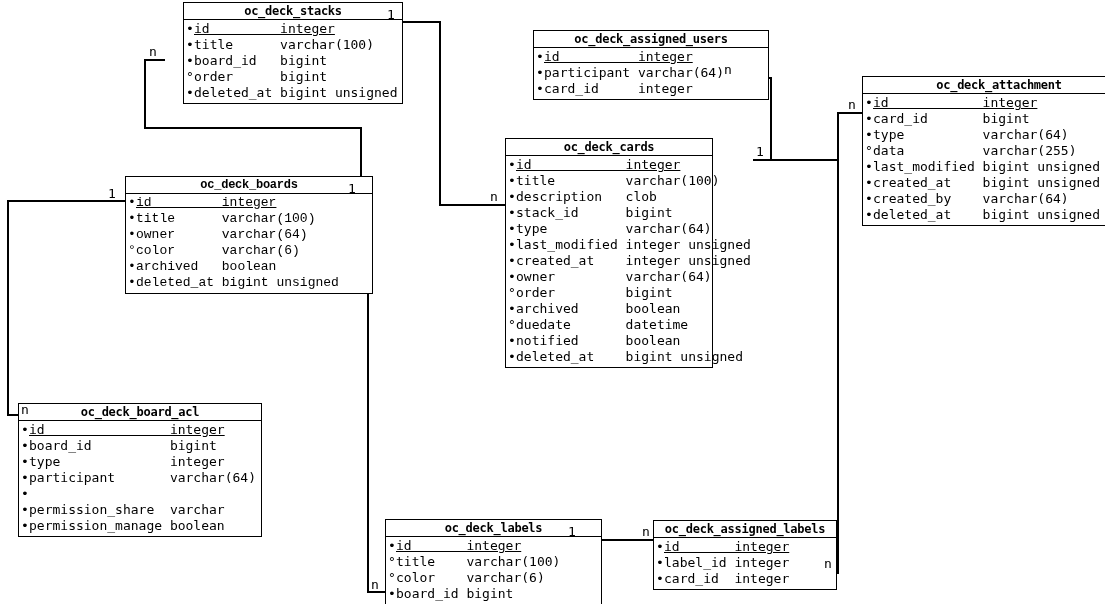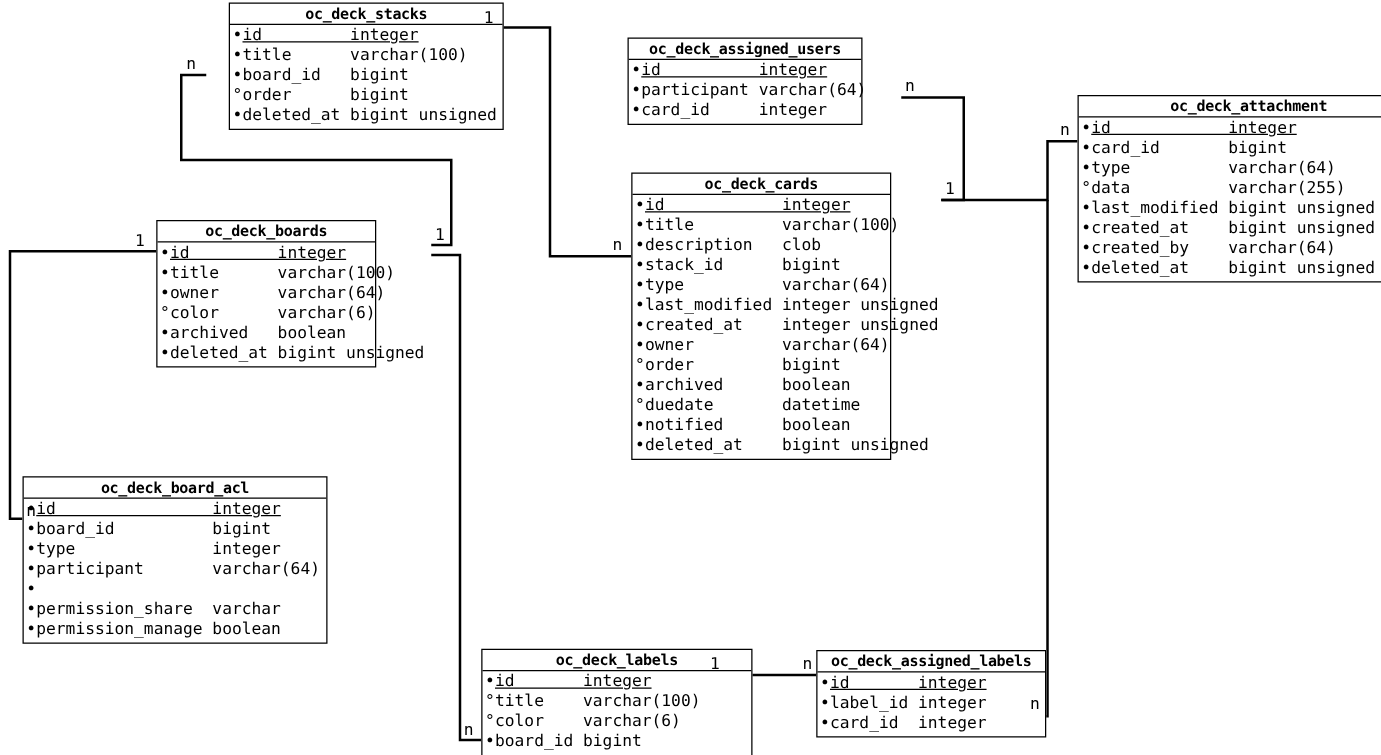--- a/index.html
+++ b/index.html
@@ -68,21 +68,21 @@
   <div class="table-title">oc_deck_stacks</div>
   <div class="table-fields">
       <div class="field-row pk"><span class="bullet">•</span><span class="ftext">id         integer</span></div>
       <div class="field-row"><span class="bullet">•</span><span class="ftext">title      varchar(100)</span></div>
       <div class="field-row"><span class="bullet">•</span><span class="ftext">board_id   bigint</span></div>
       <div class="field-row"><span class="bullet">°</span><span class="ftext">order      bigint</span></div>
       <div class="field-row"><span class="bullet">•</span><span class="ftext">deleted_at bigint unsigned</span></div>
     </div>
 </div>
 
-<div class="table-box" style="left:502px; top:30px;  width:188px;">
+<div class="table-box" style="left:533px; top:30px;  width:236px;">
   <div class="table-title">oc_deck_assigned_users</div>
   <div class="table-fields">
       <div class="field-row pk"><span class="bullet">•</span><span class="ftext">id          integer</span></div>
       <div class="field-row"><span class="bullet">•</span><span class="ftext">participant varchar(64)</span></div>
       <div class="field-row"><span class="bullet">•</span><span class="ftext">card_id     integer</span></div>
     </div>
 </div>
 
 <div class="table-box" style="left:862px; top:76px;  width:274px;">
   <div class="table-title">oc_deck_attachment</div>
@@ -91,21 +91,21 @@
       <div class="field-row"><span class="bullet">•</span><span class="ftext">card_id       bigint</span></div>
       <div class="field-row"><span class="bullet">•</span><span class="ftext">type          varchar(64)</span></div>
       <div class="field-row"><span class="bullet">°</span><span class="ftext">data          varchar(255)</span></div>
       <div class="field-row"><span class="bullet">•</span><span class="ftext">last_modified bigint unsigned</span></div>
       <div class="field-row"><span class="bullet">•</span><span class="ftext">created_at    bigint unsigned</span></div>
       <div class="field-row"><span class="bullet">•</span><span class="ftext">created_by    varchar(64)</span></div>
       <div class="field-row"><span class="bullet">•</span><span class="ftext">deleted_at    bigint unsigned</span></div>
     </div>
 </div>
 
-<div class="table-box" style="left:125px; top:176px; width:176px;">
+<div class="table-box" style="left:125px; top:176px; width:248px;font-family:Liberation Mono, monospace;">
   <div class="table-title">oc_deck_boards</div>
   <div class="table-fields">
       <div class="field-row pk"><span class="bullet">•</span><span class="ftext">id         integer</span></div>
       <div class="field-row"><span class="bullet">•</span><span class="ftext">title      varchar(100)</span></div>
       <div class="field-row"><span class="bullet">•</span><span class="ftext">owner      varchar(64)</span></div>
       <div class="field-row"><span class="bullet">°</span><span class="ftext">color      varchar(6)</span></div>
       <div class="field-row"><span class="bullet">•</span><span class="ftext">archived   boolean</span></div>
       <div class="field-row"><span class="bullet">•</span><span class="ftext">deleted_at bigint unsigned</span></div>
     </div>
 </div>
@@ -122,21 +122,21 @@
       <div class="field-row"><span class="bullet">•</span><span class="ftext">created_at    integer unsigned</span></div>
       <div class="field-row"><span class="bullet">•</span><span class="ftext">owner         varchar(64)</span></div>
       <div class="field-row"><span class="bullet">°</span><span class="ftext">order         bigint</span></div>
       <div class="field-row"><span class="bullet">•</span><span class="ftext">archived      boolean</span></div>
       <div class="field-row"><span class="bullet">°</span><span class="ftext">duedate       datetime</span></div>
       <div class="field-row"><span class="bullet">•</span><span class="ftext">notified      boolean</span></div>
       <div class="field-row"><span class="bullet">•</span><span class="ftext">deleted_at    bigint unsigned</span></div>
     </div>
 </div>
 
-<div class="table-box" style="left:18px;  top:381px; width:244px;">
+<div class="table-box" style="left:18px;  top:403px; width:244px;">
   <div class="table-title">oc_deck_board_acl</div>
   <div class="table-fields">
       <div class="field-row pk"><span class="bullet">•</span><span class="ftext">id                integer</span></div>
       <div class="field-row"><span class="bullet">•</span><span class="ftext">board_id          bigint</span></div>
       <div class="field-row"><span class="bullet">•</span><span class="ftext">type              integer</span></div>
       <div class="field-row"><span class="bullet">•</span><span class="ftext">participant       varchar(64)</span></div>
       <div class="field-row"><span class="bullet">•</span></div>
       <div class="field-row"><span class="bullet">•</span><span class="ftext">permission_share  varchar</span></div>
       <div class="field-row"><span class="bullet">•</span><span class="ftext">permission_manage boolean</span></div>
     </div>

